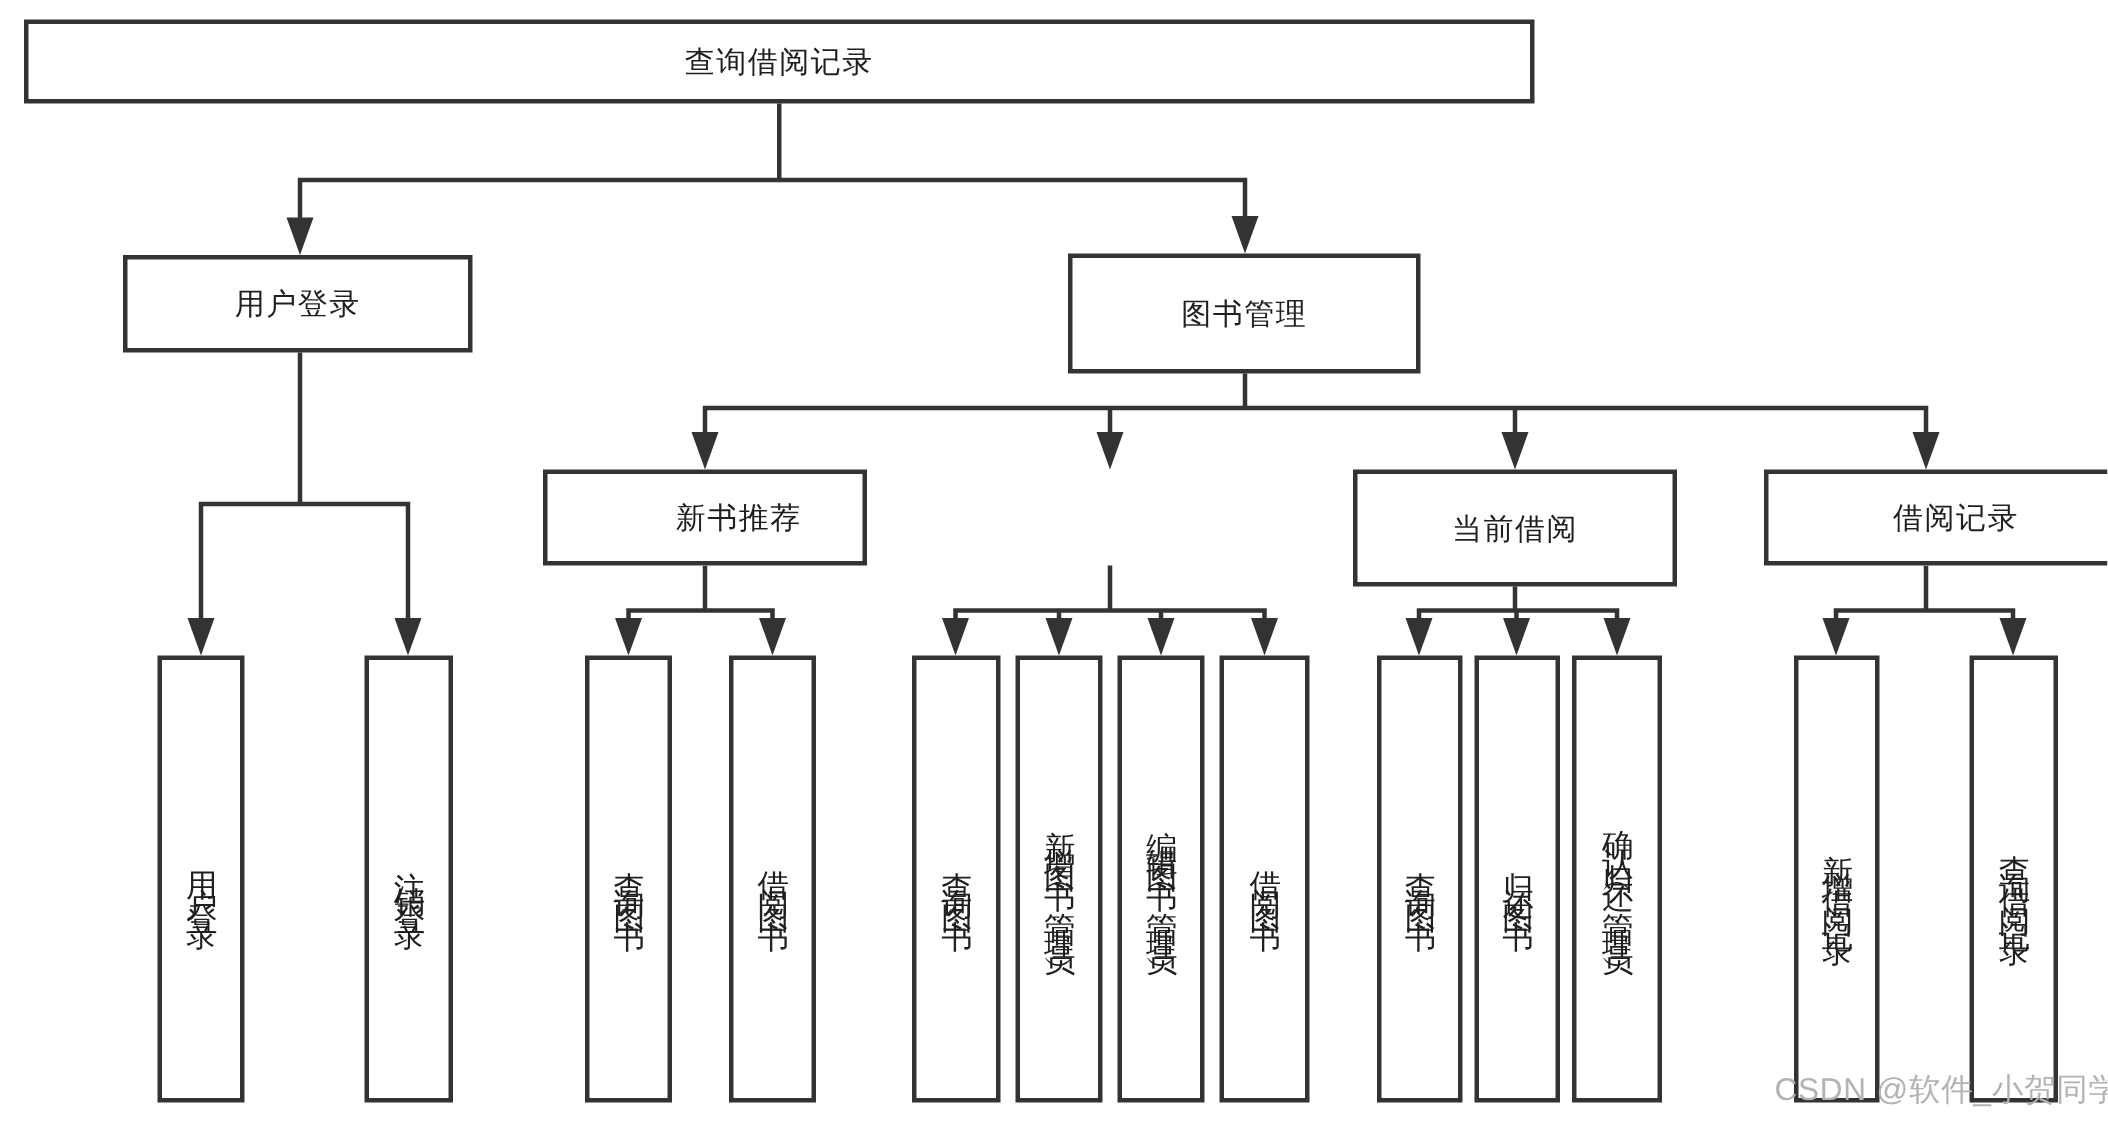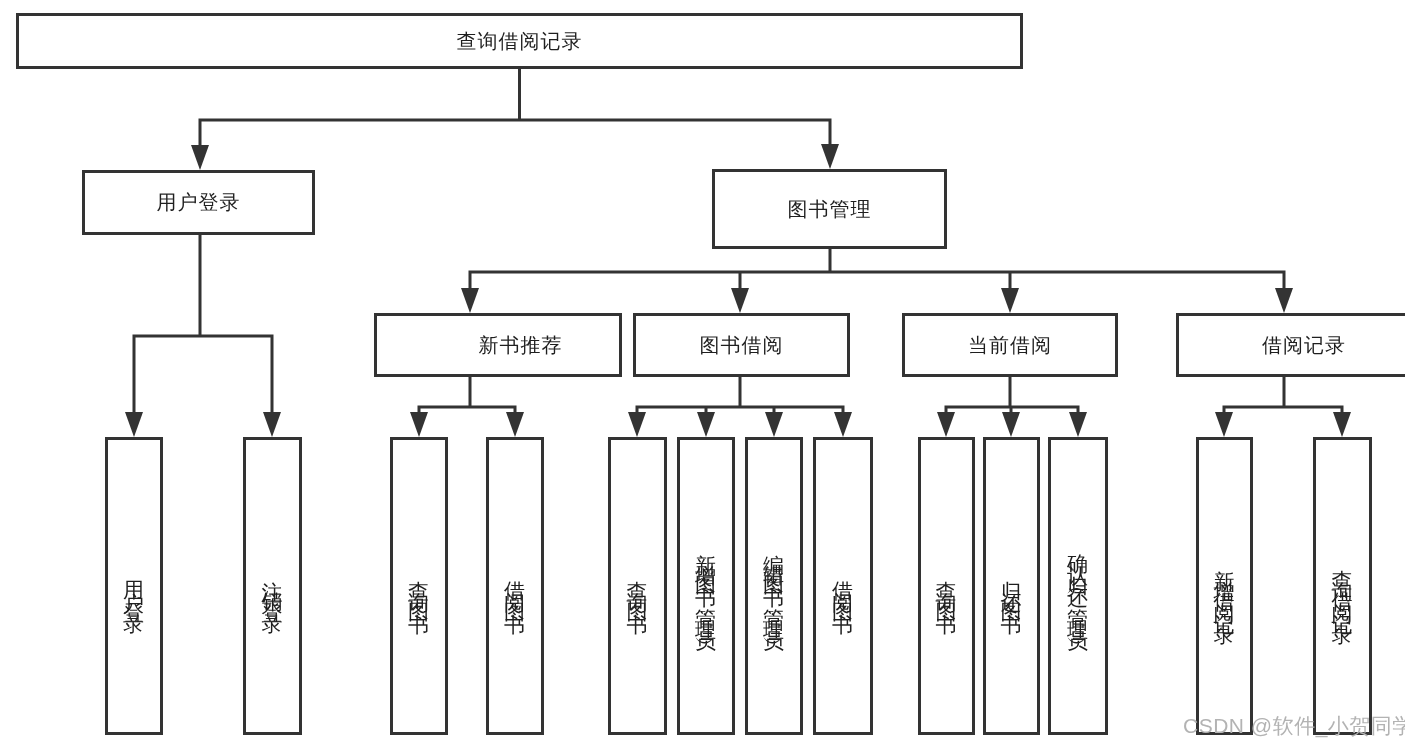--- a/index.html
+++ b/index.html
@@ -87,27 +87,24 @@
     <span>查询借阅记录</span>
   </div>
 
   <div class="node hbox" style="left:82px; top:170px; width:233px; height:65px;">
     <span>用户登录</span>
   </div>
   <div class="node hbox" style="left:712px; top:169px; width:235px; height:80px;">
     <span>图书管理</span>
   </div>
 
-  <div class="node hbox" style="left:374px; top:313px; width:248px; height:64px;padding-left:45px;">
+  <div class="node hbox" style="left:362px; top:313px; width:216px; height:64px;padding-left:45px;">
     <span>新书推荐</span>
   </div>
-  <div class="node hbox" style="left:633px; top:313px; width:217px; height:64px;">
-    <span>图书借阅</span>
-  </div>
-  <div class="node hbox" style="left:902px; top:313px; width:216px; height:64px;">
+  <div class="node hbox" style="left:902px; top:313px; width:216px; height:78px;">
     <span>当前借阅</span>
   </div>
   <div class="node hbox" style="left:1176px; top:313px; width:256px; height:64px;">
     <span>借阅记录</span>
   </div>
 
   <div class="node vbox" style="left:105px; top:437px; width:58px; height:298px;">
     <span>用户登录</span>
   </div>
   <div class="node vbox" style="left:243px; top:437px; width:59px; height:298px;">

